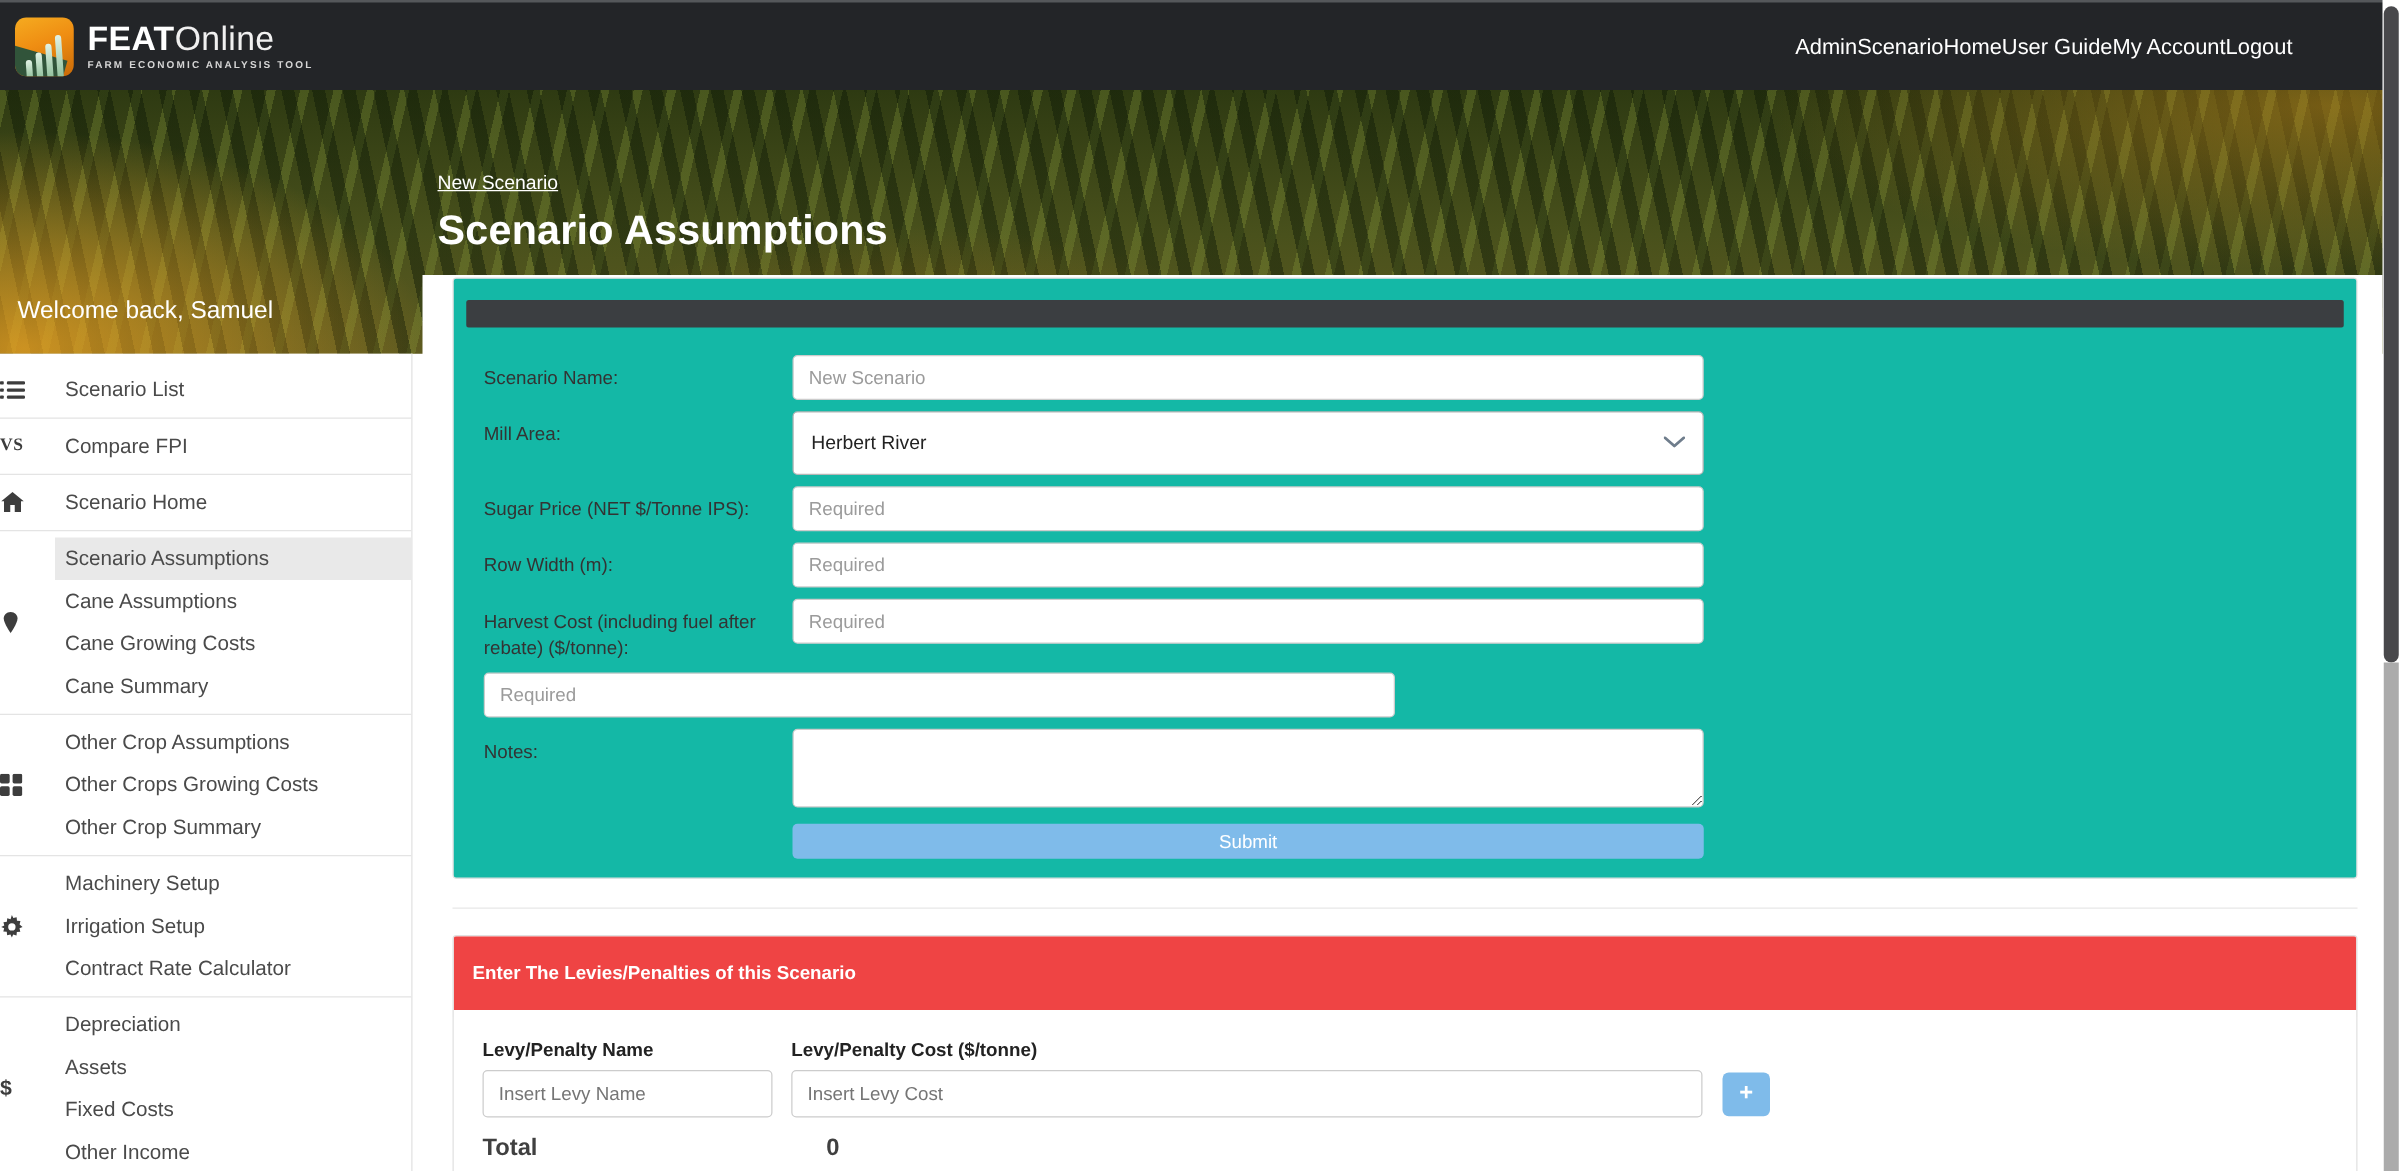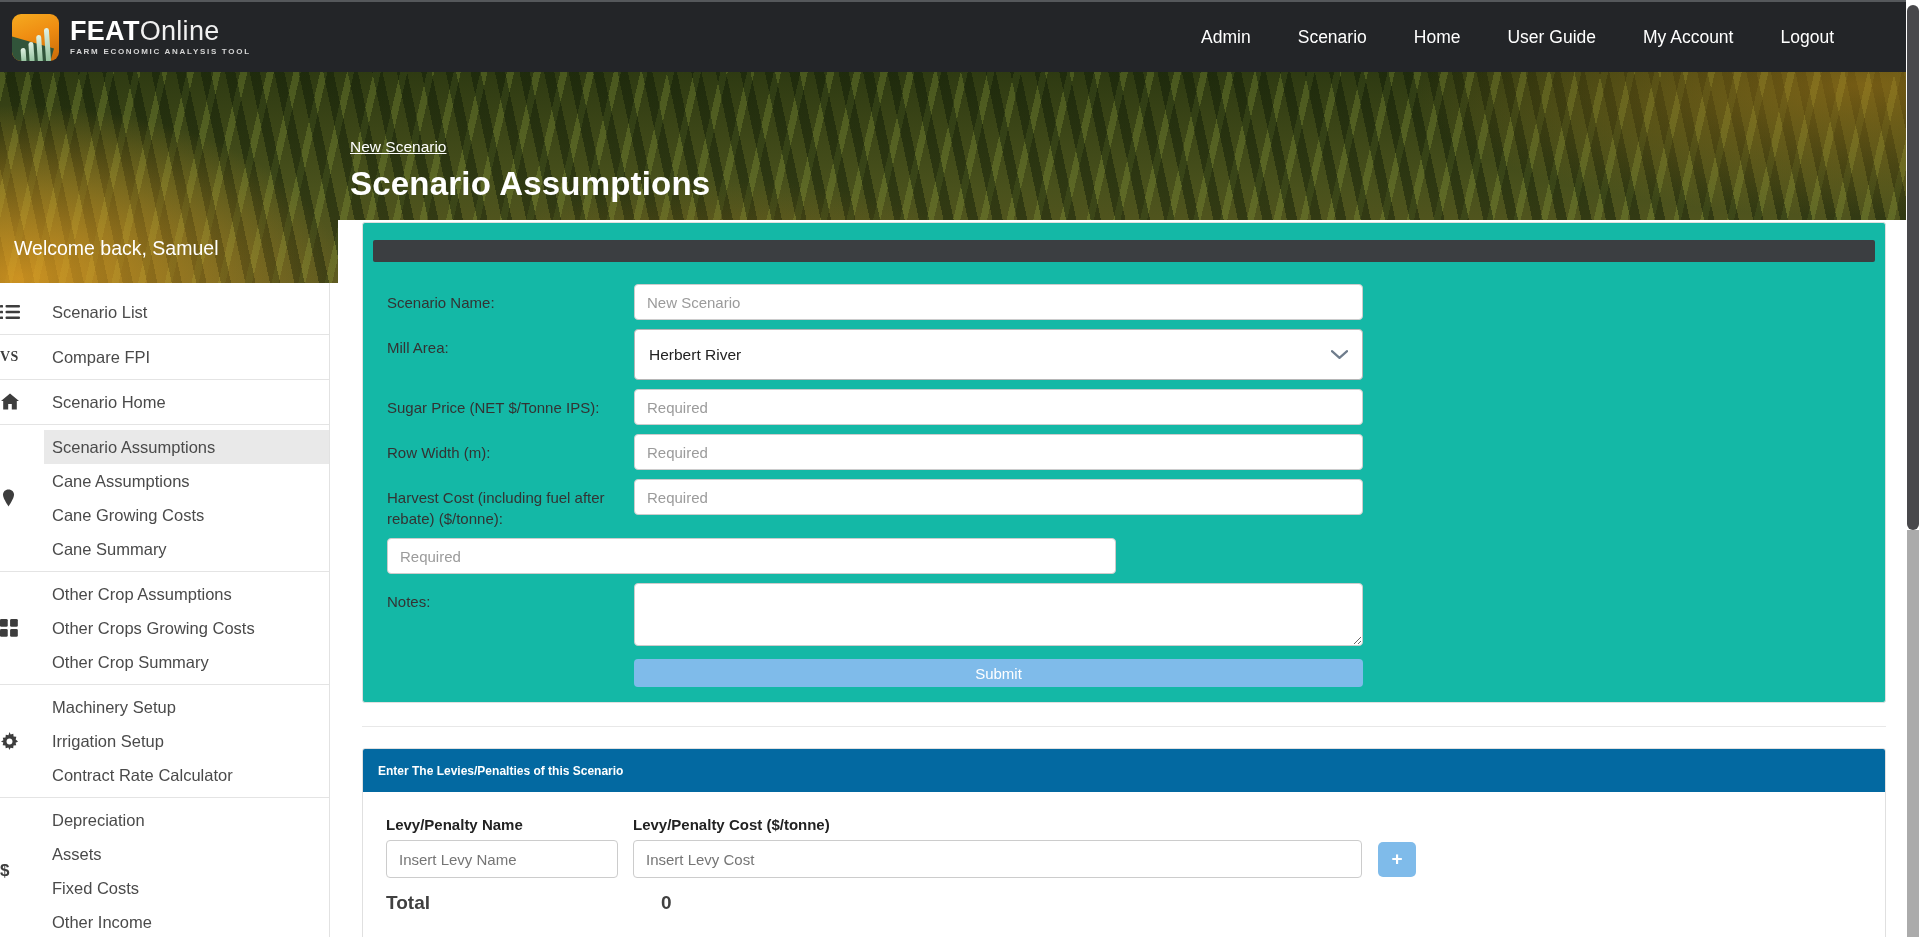--- a/index.html
+++ b/index.html
@@ -16,21 +16,21 @@
           background:linear-gradient(160deg,#f5ab20 0%,#ef8d12 45%,#c96a08 100%); }
   .logo .wedge { position:absolute; left:-12px; bottom:-16px; width:50px; height:36px;
                  background:#31543a; transform:rotate(16deg); }
   .stalk { position:absolute; bottom:-2px; width:5px; border-radius:3px 3px 0 0;
            background:linear-gradient(180deg,#e2f2e5,#8fbf9a); transform:rotate(-4deg); }
   .s1{left:9px;height:15px;} .s2{left:17px;height:21px;} .s3{left:25px;height:28px;} .s4{left:33px;height:35px;}
   .brand-text { margin-left:11px; color:#fff; }
   .brand-line1 { font-size:27px; line-height:26px; letter-spacing:.3px; }
   .feat { font-weight:bold; } .online { font-weight:300; color:#f0f0f0; }
   .brand-sub { font-size:8px; font-weight:bold; letter-spacing:1.7px; color:#d5d5d5; margin-top:3px; }
-  .nav-menu { display:flex; gap:47px; }
+  .nav-menu { display:flex; }
   .nav-item { color:#fff; font-size:17.5px; cursor:pointer; white-space:nowrap; }
 
   
   .hero { position:absolute; left:0; top:72px; width:1920px; height:211px;
     background:
       radial-gradient(ellipse 520px 280px at 1% 98%, rgba(235,162,34,.78), rgba(235,162,34,0) 62%),
       radial-gradient(ellipse 760px 220px at 97% 6%, rgba(200,138,28,.50), rgba(200,138,28,0) 60%),
       radial-gradient(ellipse 430px 170px at 38% 104%, rgba(165,115,22,.35), rgba(165,115,22,0) 65%),
       repeating-linear-gradient(78deg, rgba(10,22,5,.42) 0 10px, rgba(10,22,5,0) 10px 24px),
       repeating-linear-gradient(103deg, rgba(142,162,62,.28) 0 7px, rgba(0,0,0,0) 7px 26px),
@@ -73,21 +73,21 @@
                 font-size:15.5px; color:#222; cursor:pointer; }
   .notes { width:729px; height:63px; border:1px solid #ccc; border-radius:4px; padding:6px 12px;
            font-size:15px; color:#333; resize:vertical; font-family:"Liberation Sans", sans-serif; outline:none; }
   .submit-btn { display:block; margin:13px 0 0 247px; width:729px; height:28px; background:#7fbbea;
                 border:none; border-radius:4px; color:#fff; font-size:15px; cursor:pointer;
                 font-family:"Liberation Sans", sans-serif; }
   .divider { position:absolute; left:24px; top:506px; width:1524px; border-top:1px solid #e8e8e8; }
 
   .card2 { position:absolute; left:24px; top:528px; width:1524px; height:240px; background:#fff;
            border:1px solid #e0e0e0; border-radius:3px 3px 0 0; overflow:hidden; }
-  .levies-header { height:43px; background:#0369a1; color:#fff; font-weight:bold; font-size:12px;
+  .levies-header { height:59px; background:#ef4444; color:#fff; font-weight:bold; font-size:15px;
                    display:flex; align-items:center; padding-left:15px; }
   .levies-body { padding:24px 0 0 23px; }
   .lv-labels { display:flex; margin-bottom:7px; }
   .lv-label { font-weight:bold; font-size:15px; color:#222; }
   .lv-name-col { width:247px; min-width:247px; }
   .lv-inputs { display:flex; align-items:center; }
   .lv-name-input { width:232px; height:38px; margin-right:15px; border:1px solid #ccc; border-radius:4px;
                    padding:0 12px; font-size:15px; color:#333; font-family:"Liberation Sans", sans-serif; outline:none; }
   .lv-cost-input { width:729px; height:38px; border:1px solid #ccc; border-radius:4px; padding:0 12px;
                    font-size:15px; color:#333; font-family:"Liberation Sans", sans-serif; outline:none; }

